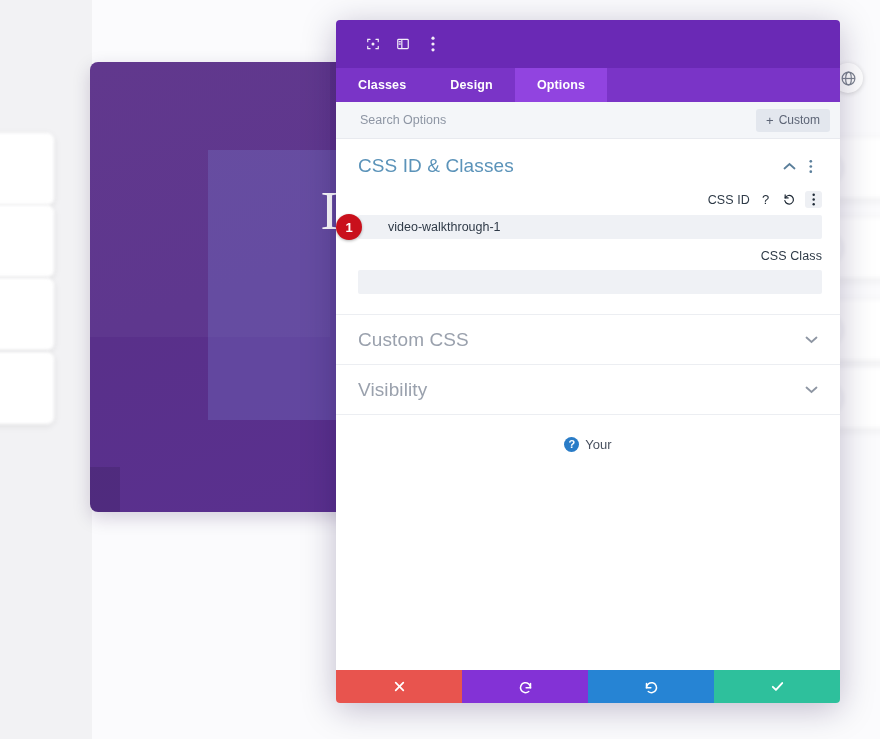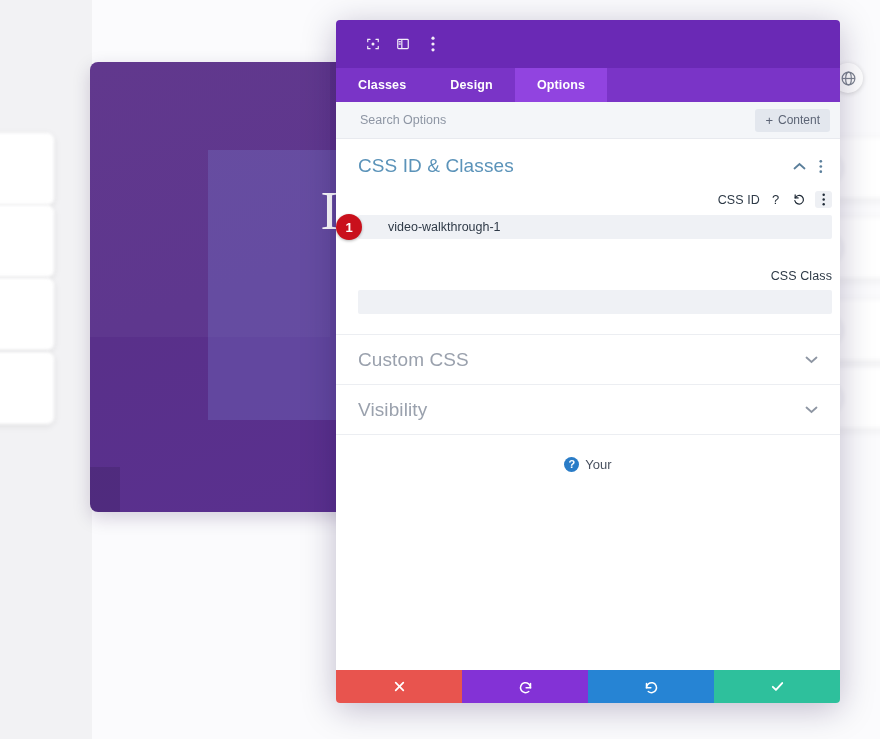--- a/index.html
+++ b/index.html
@@ -238,21 +238,21 @@
 
   
   #modal-body {
     flex: 1 1 auto;
     overflow: hidden;
     background: #ffffff;
   }
 
   
   #section-css-id {
-    padding: 16px 8px 20px 22px;
+    padding: 16px 18px 20px 22px;
     border-bottom: 1px solid #eceef2;
   }
   #section-css-id-header {
     display: flex;
     align-items: center;
     margin-bottom: 14px;
   }
   #section-css-id-title {
     flex: 1 1 auto;
     color: #5b93b9;
@@ -326,21 +326,21 @@
     background: #c9101c;
     color: #ffffff;
     font-size: 13px;
     font-weight: bold;
     display: flex;
     align-items: center;
     justify-content: center;
     box-shadow: 0 1px 3px rgba(0,0,0,0.3);
     z-index: 5;
   }
-  .field-block { margin-top: 30px; }
+  .field-block { margin-top: 10px; }
 
   
   .collapsed-section {
     height: 49px;
     border-bottom: 1px solid #eceef2;
     display: flex;
     align-items: center;
     padding: 0 22px;
     cursor: pointer;
     justify-content: flex-end;
@@ -480,21 +480,21 @@
   <div id="modal-tabs">
     <div class="tab">Classes</div>
     <div class="tab">Design</div>
     <div class="tab active">Options</div>
   </div>
 
   <div id="search-bar">
     <input id="search-input" type="text" placeholder="Search Options" style="">
     <div id="filter-button">
       <span class="plus">+</span>
-      <span>Content</span>
+      <span>Custom</span>
     </div>
   </div>
 
   <div id="modal-body">
 
     <div id="section-css-id">
       <div id="section-css-id-header">
         <div id="section-css-id-title">CSS ID &amp; Classes</div>
         <div class="sec-ctrl">
           <svg width="13" height="9" viewBox="0 0 13 9" fill="none" stroke="currentColor" stroke-width="1.8" stroke-linecap="round">

